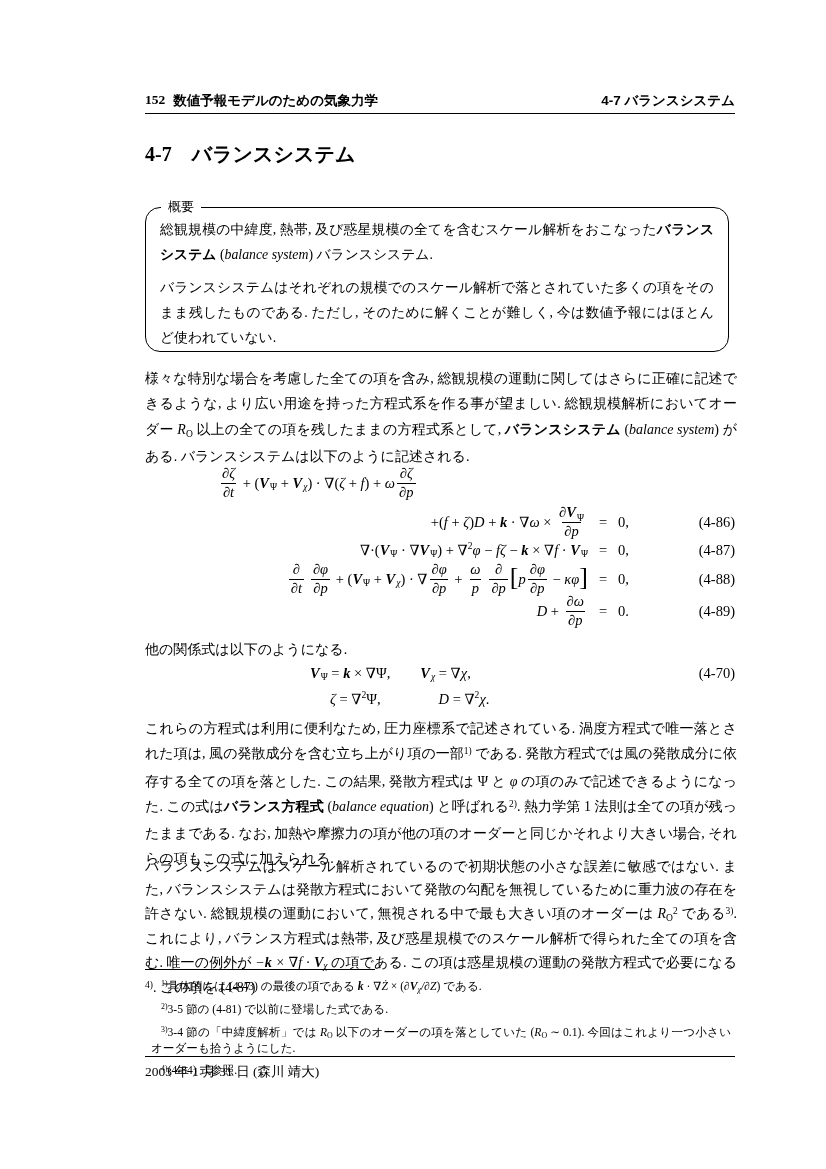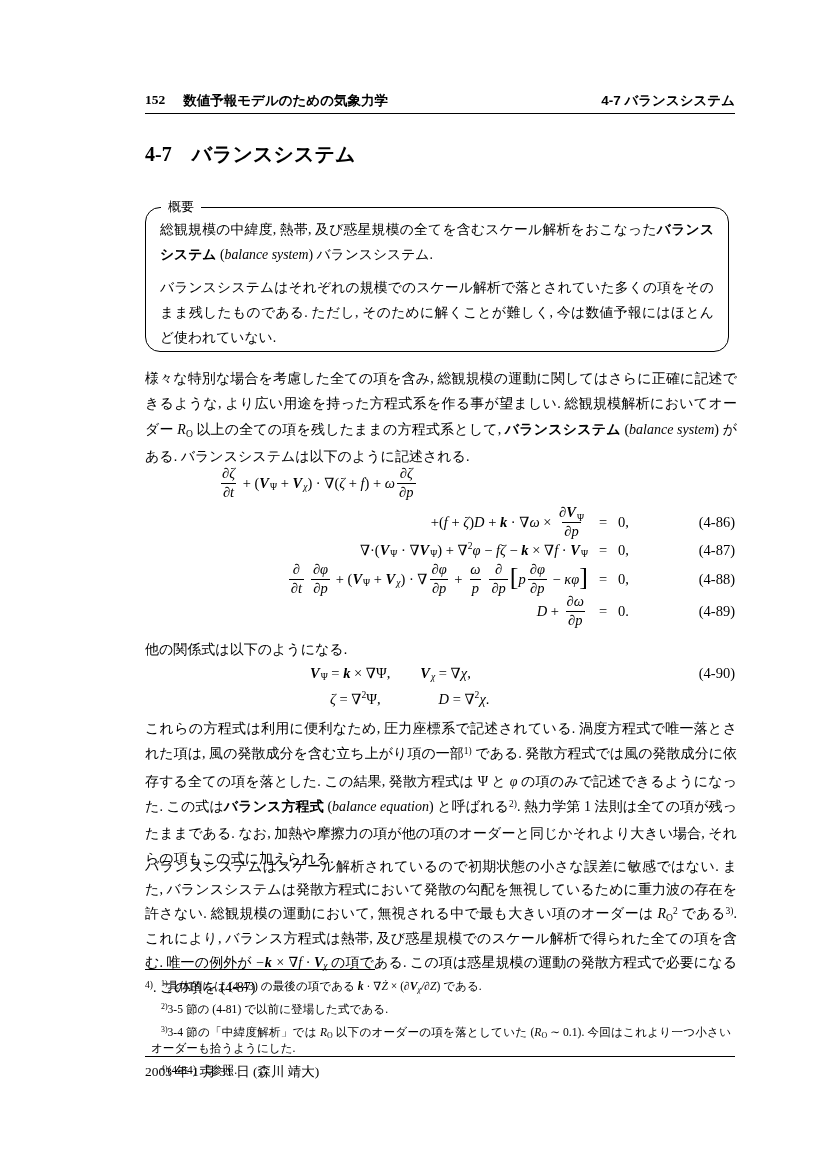--- a/index.html
+++ b/index.html
@@ -7,21 +7,21 @@
     width:826px;height:1169px;position:relative;background:#ffffff;color:#000000;
     font-family:"Liberation Serif","DejaVu Serif",serif;
     -webkit-font-smoothing:antialiased;
   }
   
   .hdr{
     position:absolute;left:145px;top:92px;width:590px;height:21px;
     border-bottom:1.5px solid #000;display:flex;justify-content:space-between;
     align-items:flex-start;font-size:13.5px;font-weight:bold;
   }
-  .hdr-left{display:flex;gap:18px;justify-content:center;}
+  .hdr-left{display:flex;gap:8px;justify-content:center;}
   .hdr .jp{font-family:"Liberation Sans","DejaVu Sans",sans-serif;}
   
   .sec-title{
     position:absolute;left:145px;top:141px;font-size:20px;font-weight:bold;
     display:flex;gap:20px;align-items:baseline;text-align:center;
   }
   .sec-title .jp{font-family:"Liberation Sans","DejaVu Sans",sans-serif;}
   
   .obox{
     position:absolute;left:145px;top:207px;width:584px;height:145px;
@@ -129,21 +129,21 @@
   <div class="eq-l"><span class="mi">D</span><span class="mn"> + </span><span class="frac"><span class="fnum"><span class="mi">∂ω</span></span><span class="fden"><span class="mi">∂p</span></span></span></div>
   <div class="eq-rel">=</div>
   <div class="eq-val">0.</div>
   <div class="eq-num">(4-89)</div>
 </div>
 
 <p class="para" style="top:637px"><span class="rn">他の関係式は以下のようになる.</span></p>
 
 <div class="eqrow" style="top:660px;height:26px">
   <div class="eq-l start" style="padding-left:165px"><span class="mbi">V</span><span class="mn msub">Ψ</span><span class="mn"> = </span><span class="mbi">k</span><span class="mn"> × ∇Ψ,</span><span style="display: inline-block; width: 30px;"></span><span class="mbi">V</span><span class="mi msub">χ</span><span class="mn"> = ∇</span><span class="mi">χ</span><span class="mn">,</span></div>
-  <div class="eq-num">(4-90)</div>
+  <div class="eq-num">(4-70)</div>
 </div>
 <div class="eqrow" style="top:686px;height:26px">
   <div class="eq-l start" style="padding-left:185px"><span class="mi">ζ</span><span class="mn"> = ∇</span><span class="mn msup">2</span><span class="mn">Ψ,</span><span style="display: inline-block; width: 58px;"></span><span class="mi">D</span><span class="mn"> = ∇</span><span class="mn msup">2</span><span class="mi">χ</span><span class="mn">.</span></div>
 </div>
 
 <p class="para" style="top:716px;line-height:25.3px"><span class="rn">これらの方程式は利用に便利なため, 圧力座標系で記述されている. 渦度方程式で唯一落とされた項は, 風の発散成分を含む立ち上がり項の一部</span><span class="rsup">1)</span><span class="rn"> である. 発散方程式では風の発散成分に依存する全ての項を落とした. この結果, 発散方程式は </span><span class="rsr">Ψ</span><span class="rn"> と </span><span class="rm">φ</span><span class="rn"> の項のみで記述できるようになった. この式は</span><span class="rb">バランス方程式</span><span class="rn"> (</span><span class="ri">balance equation</span><span class="rn">) と呼ばれる</span><span class="rsup">2)</span><span class="rn">. 熱力学第 1 法則は全ての項が残ったままである. なお, 加熱や摩擦力の項が他の項のオーダーと同じかそれより大きい場合, それらの項もこの式に加えられる.</span></p>
 <p class="para" style="top:855px;line-height:23.4px"><span class="rn">バランスシステムはスケール解析されているので初期状態の小さな誤差に敏感ではない. また, バランスシステムは発散方程式において発散の勾配を無視しているために重力波の存在を許さない. 総観規模の運動において, 無視される中で最も大きい項のオーダーは </span><span class="rm">R</span><span class="rmsub">O</span><span class="rsup">2</span><span class="rn"> である</span><span class="rsup">3)</span><span class="rn">. これにより, バランス方程式は熱帯, 及び惑星規模でのスケール解析で得られた全ての項を含む. 唯一の例外が </span><span class="rm">−</span><span class="rmb">k</span><span class="rm"> × ∇</span><span class="rm">f</span><span class="rn"> · </span><span class="rmb">V</span><span class="rmsub ri">χ</span><span class="rn"> の項である. この項は惑星規模の運動の発散方程式で必要になる</span><span class="rsup">4)</span><span class="rn">. この項を (4-87)</span></p>
 
 <div class="fn-rule"></div>
 <div class="fns">

